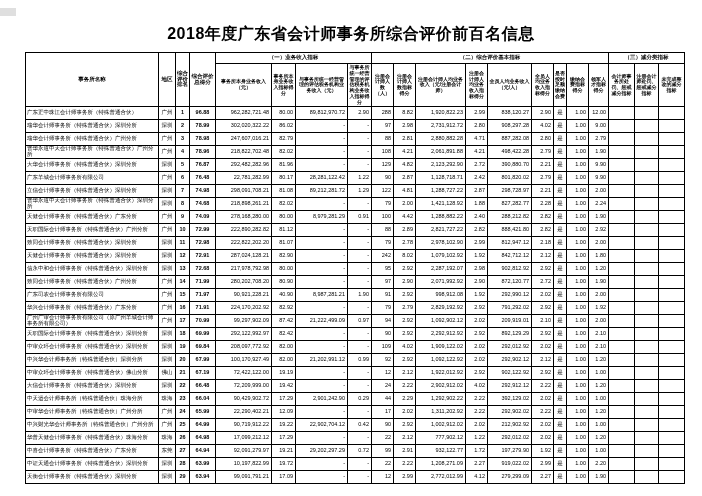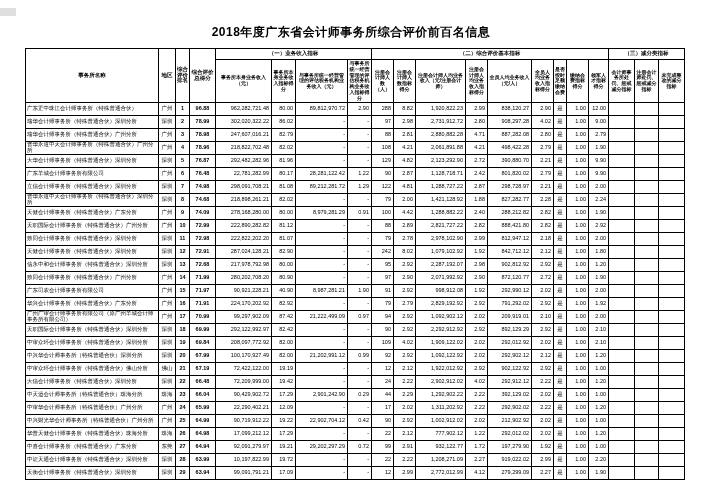--- a/index.html
+++ b/index.html
@@ -6,21 +6,21 @@
   body{
     width:702px;height:496px;background:#ffffff;color:#000;
     font-family:"Liberation Sans","DejaVu Sans",sans-serif;
     overflow:hidden;position:relative;
   }
   .scan-artifact{
     position:absolute;left:0;top:8px;width:16px;height:8px;
     background:#c9c9c9;opacity:.6;
   }
   .title{
-    text-align:center;font-weight:bold;font-size:12px;
+    text-align:center;font-weight:bold;font-size:16px;
     padding-top:24px;padding-bottom:7px;letter-spacing:.5px;
   }
   table{
     border-collapse:collapse;table-layout:fixed;
     margin-left:25px;width:659px;
     border:1.5px solid #000;
   }
   th,td{
     border:1px solid #000;padding:0;overflow:hidden;
     vertical-align:middle;

